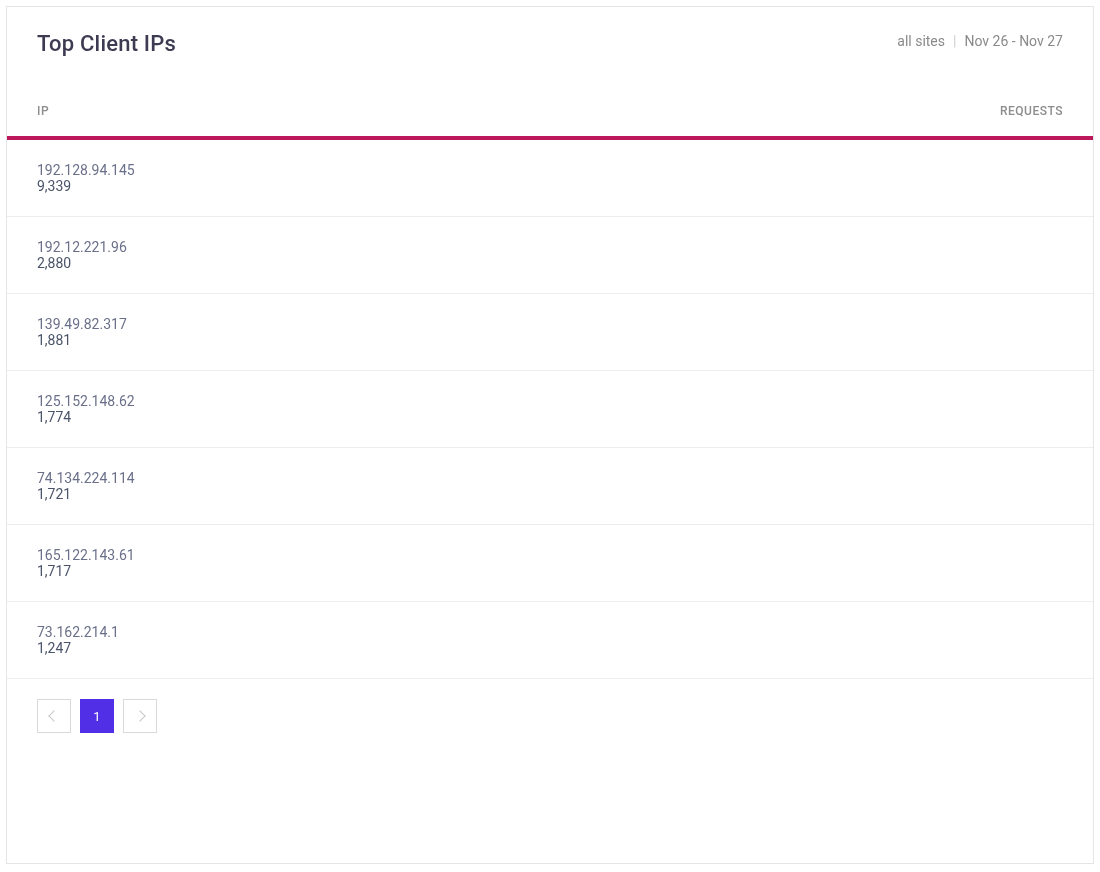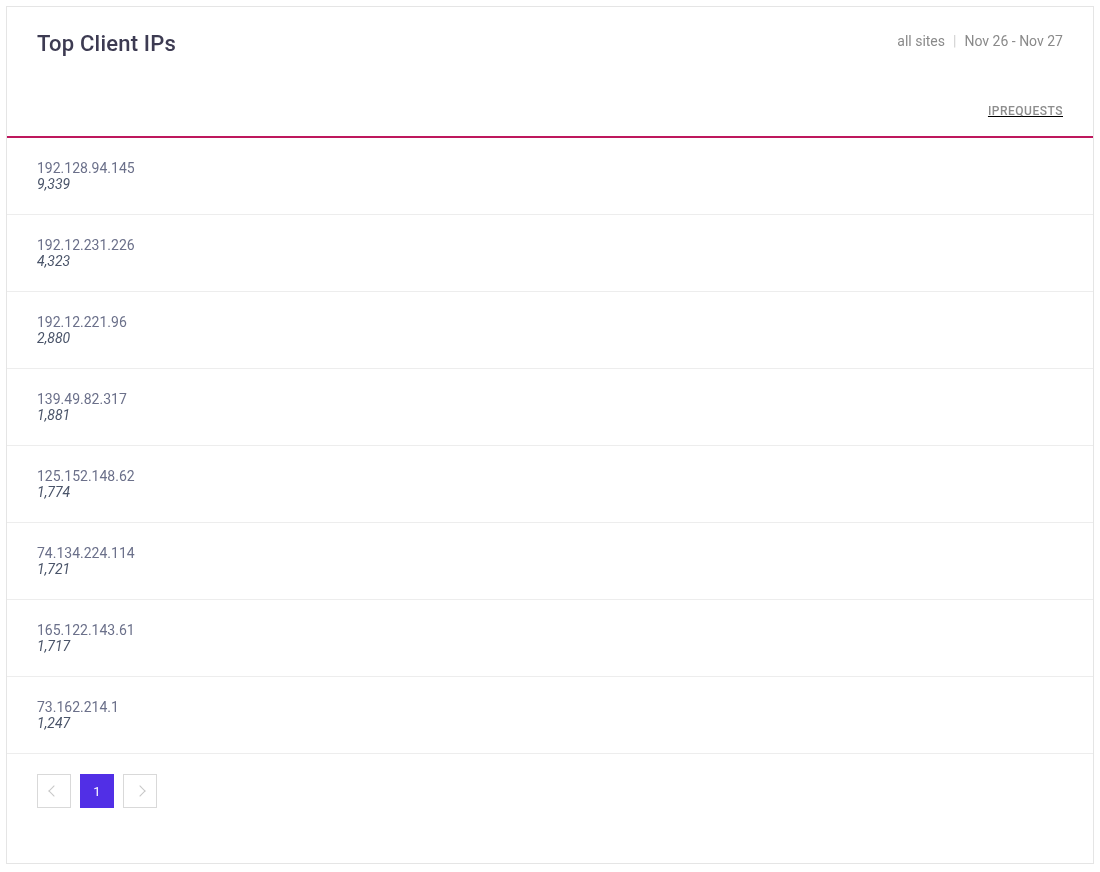--- a/index.html
+++ b/index.html
@@ -38,24 +38,23 @@
       display: flex;
       align-items: flex-start;
       gap: 8px;
       padding-top: 2px;
     }
     .meta-sep {
       color: #cfcfcf;
     }
     .table-header {
       display: flex;
-      justify-content: flex-end;
+      justify-content: space-between;
       padding: 18px 30px;
-      border-bottom: 2px solid #be185d;
-      text-decoration: underline;
+      border-bottom: 4px solid #be185d;
     }
     .th {
       font-size: 12px;
       font-weight: 500;
       color: #8d8d8d;
       letter-spacing: 0.5px;
     }
     .row {
       display: flex;
       justify-content: space-between;
@@ -63,21 +62,20 @@
       border-bottom: 1px solid #ededed;
       flex-direction: column;
     }
     .cell-ip {
       font-size: 14px;
       color: #6b708a;
     }
     .cell-req {
       font-size: 14px;
       color: #4a5469;
-      font-style: italic;
     }
     .pagination {
       display: flex;
       gap: 9px;
       padding: 20px 30px;
       align-items: center;
     }
     .pg-btn {
       width: 34px;
       height: 34px;
@@ -128,24 +126,20 @@
   <div class="table-header">
     <div class="th">IP</div>
     <div class="th">REQUESTS</div>
   </div>
 
   <div class="row">
     <div class="cell-ip">192.128.94.145</div>
     <div class="cell-req">9,339</div>
   </div>
   <div class="row">
-    <div class="cell-ip">192.12.231.226</div>
-    <div class="cell-req">4,323</div>
-  </div>
-  <div class="row">
     <div class="cell-ip">192.12.221.96</div>
     <div class="cell-req">2,880</div>
   </div>
   <div class="row">
     <div class="cell-ip">139.49.82.317</div>
     <div class="cell-req">1,881</div>
   </div>
   <div class="row">
     <div class="cell-ip">125.152.148.62</div>
     <div class="cell-req">1,774</div>

